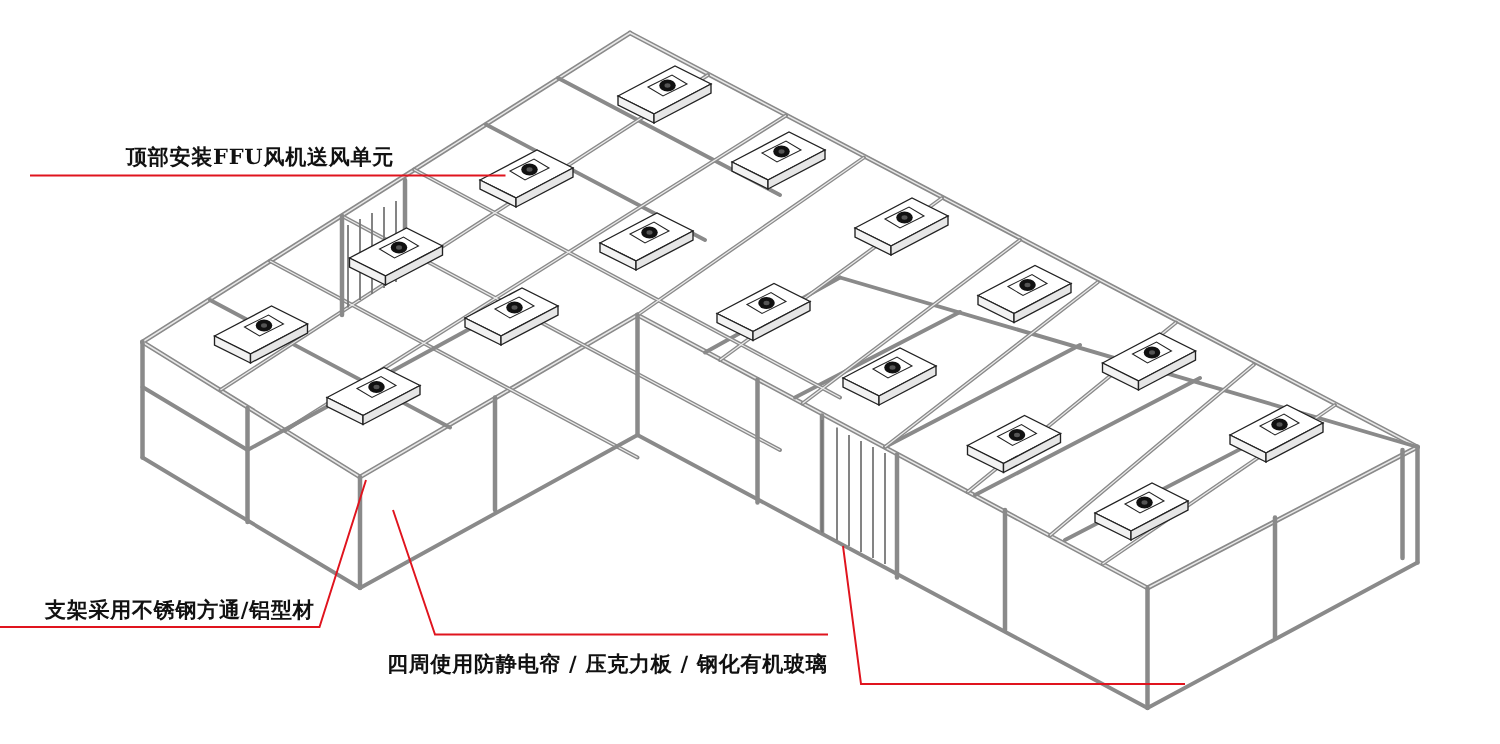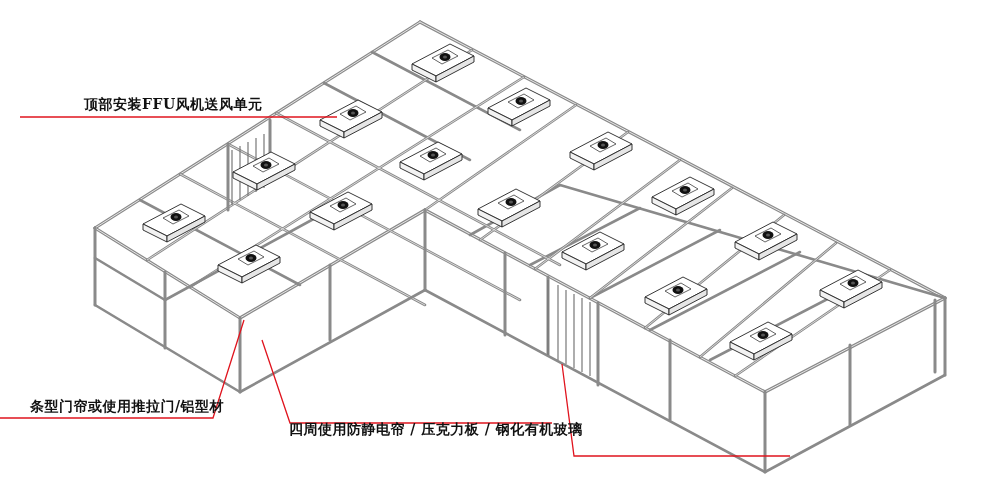--- a/index.html
+++ b/index.html
@@ -154,15 +154,15 @@
 
   <g fill="none" stroke="#e0141e" stroke-width="1.3">
     <path d="M20,117 L337,117"></path>
     <path d="M0,418 L213,418 L244,320"></path>
     <path d="M262,340 L290,423 L552,423"></path>
     <path d="M562,364 L574,456 L790,456"></path>
   </g>
 </svg>
 
 <div class="label" style="left:84px;top:96px;">顶部安装FFU风机送风单元</div>
-<div class="label" style="left:30px;top:398px;">条型门帘或使用推拉门/铝型材</div>
-<div class="label" style="left:258px;top:421px;margin-left:31px;">四周使用防静电帘 / 压克力板 / 钢化有机玻璃</div>
+<div class="label" style="left:30px;top:398px;">支架采用不锈钢方通/铝型材</div>
+<div class="label" style="left:258px;top:434px;">四周使用防静电帘 / 压克力板 / 钢化有机玻璃</div>
 </div>
 
 </body></html>

